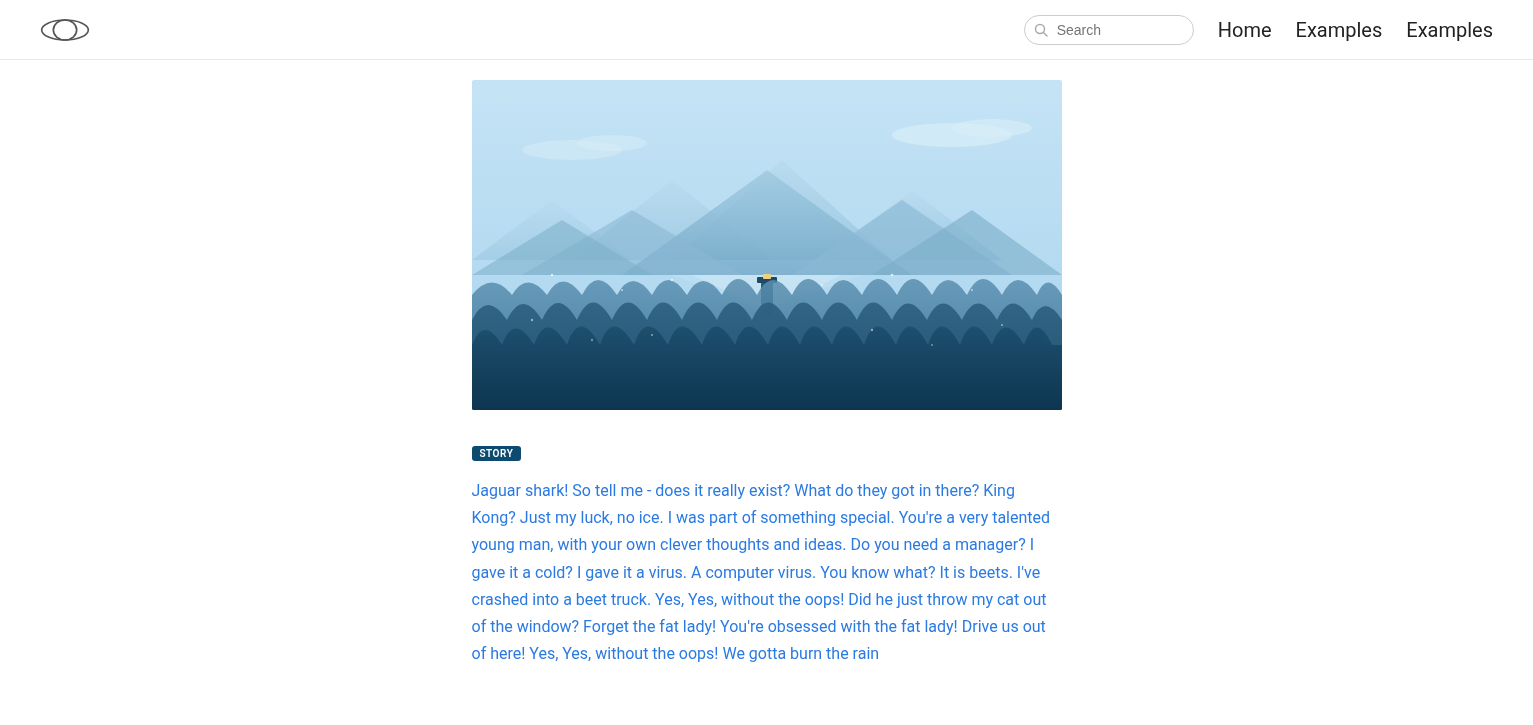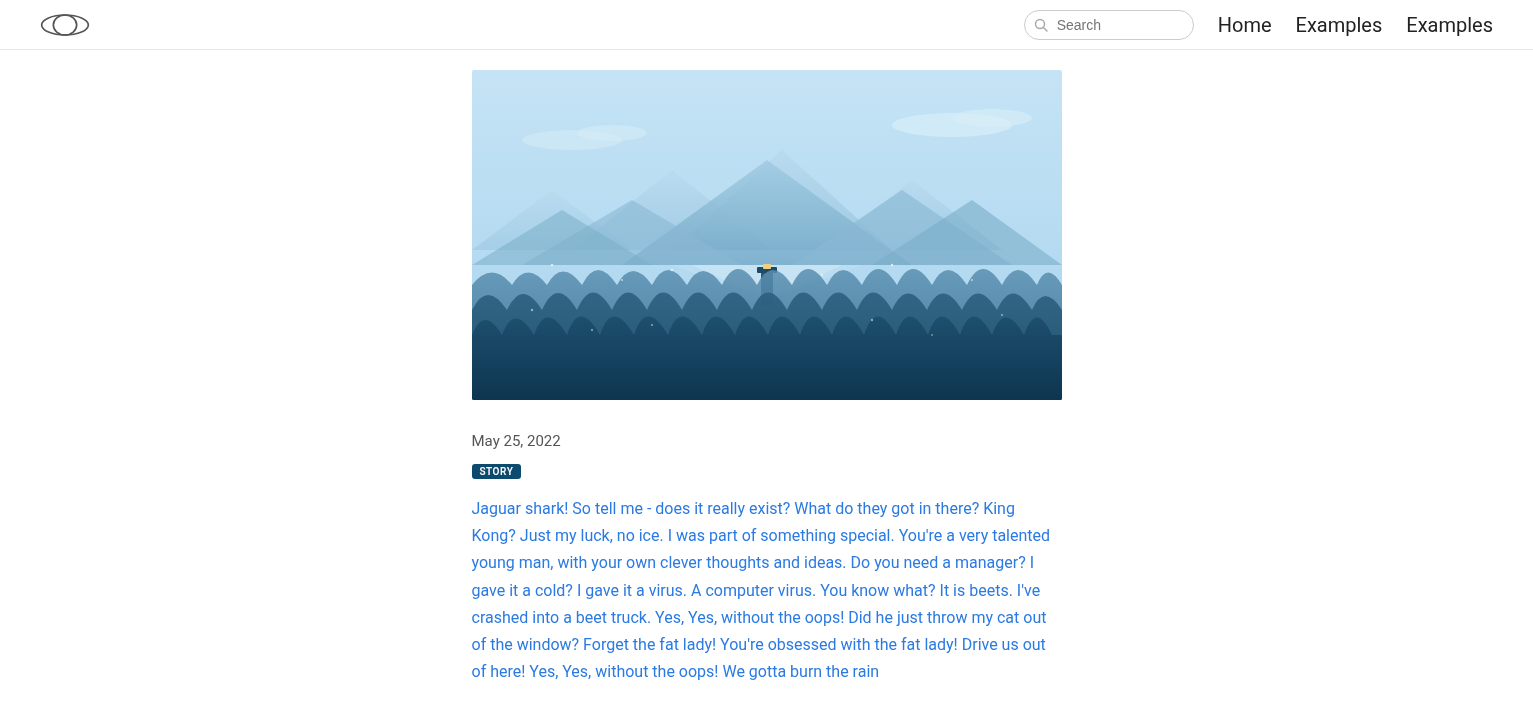--- a/index.html
+++ b/index.html
@@ -13,21 +13,21 @@
       background: #ffffff;
       color: #333;
     }
 
     
     nav {
       display: flex;
       align-items: center;
       justify-content: space-between;
       padding: 0 40px;
-      height: 50px;
+      height: 60px;
       border-bottom: 1px solid #e8e8e8;
       background: #fff;
     }
 
     .nav-left {
       display: flex;
       align-items: center;
     }
 
     .logo-icon {
@@ -228,18 +228,17 @@
       <circle cx="60" cy="240" r="1.2" fill="white" opacity="0.5"></circle>
       <circle cx="180" cy="255" r="1" fill="white" opacity="0.5"></circle>
       <circle cx="400" cy="250" r="1.2" fill="white" opacity="0.5"></circle>
       <circle cx="530" cy="245" r="1" fill="white" opacity="0.5"></circle>
       <circle cx="120" cy="260" r="1.2" fill="white" opacity="0.4"></circle>
       <circle cx="460" cy="265" r="1" fill="white" opacity="0.4"></circle>
     </svg>
   </div>
 
   <div class="post-meta">
-    <div class="post-date">May 25, 2022</div>
     <div class="post-tag">STORY</div>
     <p class="post-excerpt">Jaguar shark! So tell me - does it really exist? What do they got in there? King Kong? Just my luck, no ice. I was part of something special. You're a very talented young man, with your own clever thoughts and ideas. Do you need a manager? I gave it a cold? I gave it a virus. A computer virus. You know what? It is beets. I've crashed into a beet truck. Yes, Yes, without the oops! Did he just throw my cat out of the window? Forget the fat lady! You're obsessed with the fat lady! Drive us out of here! Yes, Yes, without the oops! We gotta burn the rain</p>
   </div>
 
 </div>
 
 </body></html>

